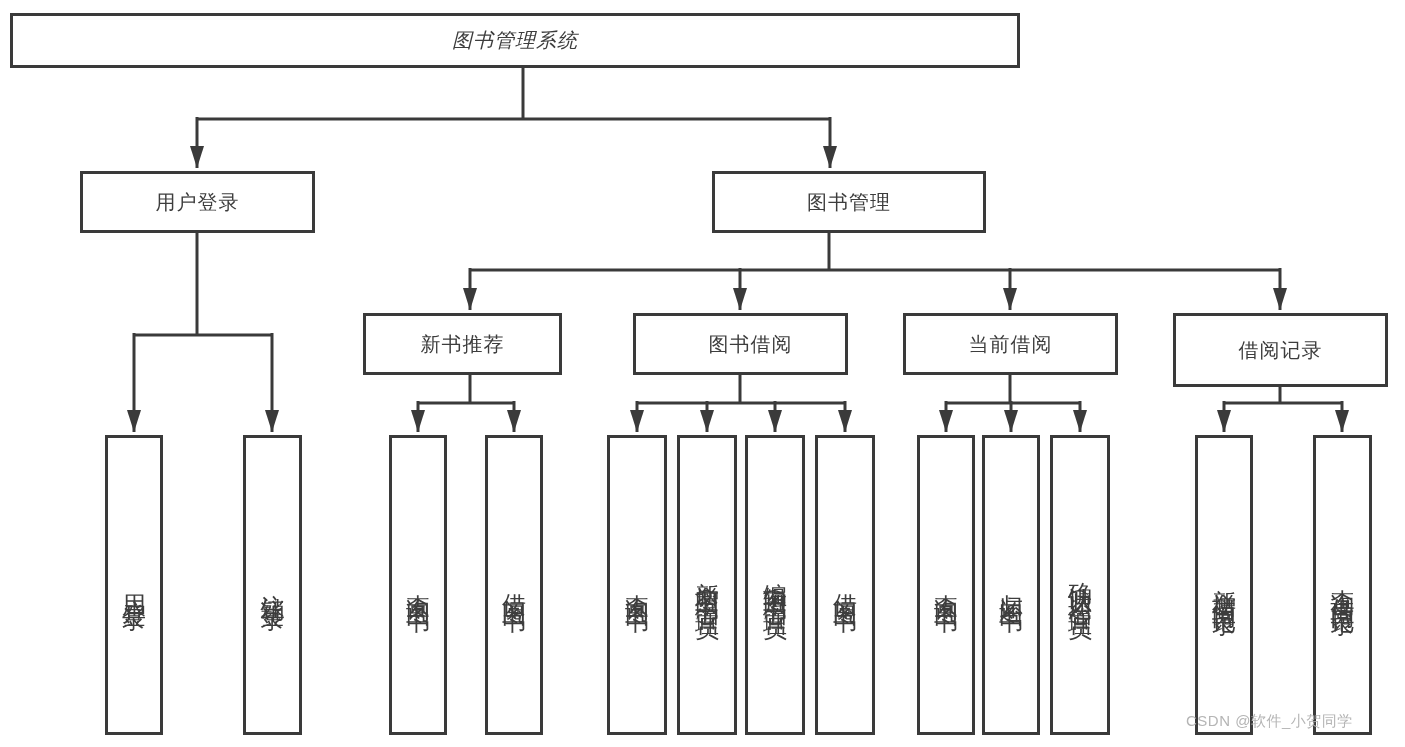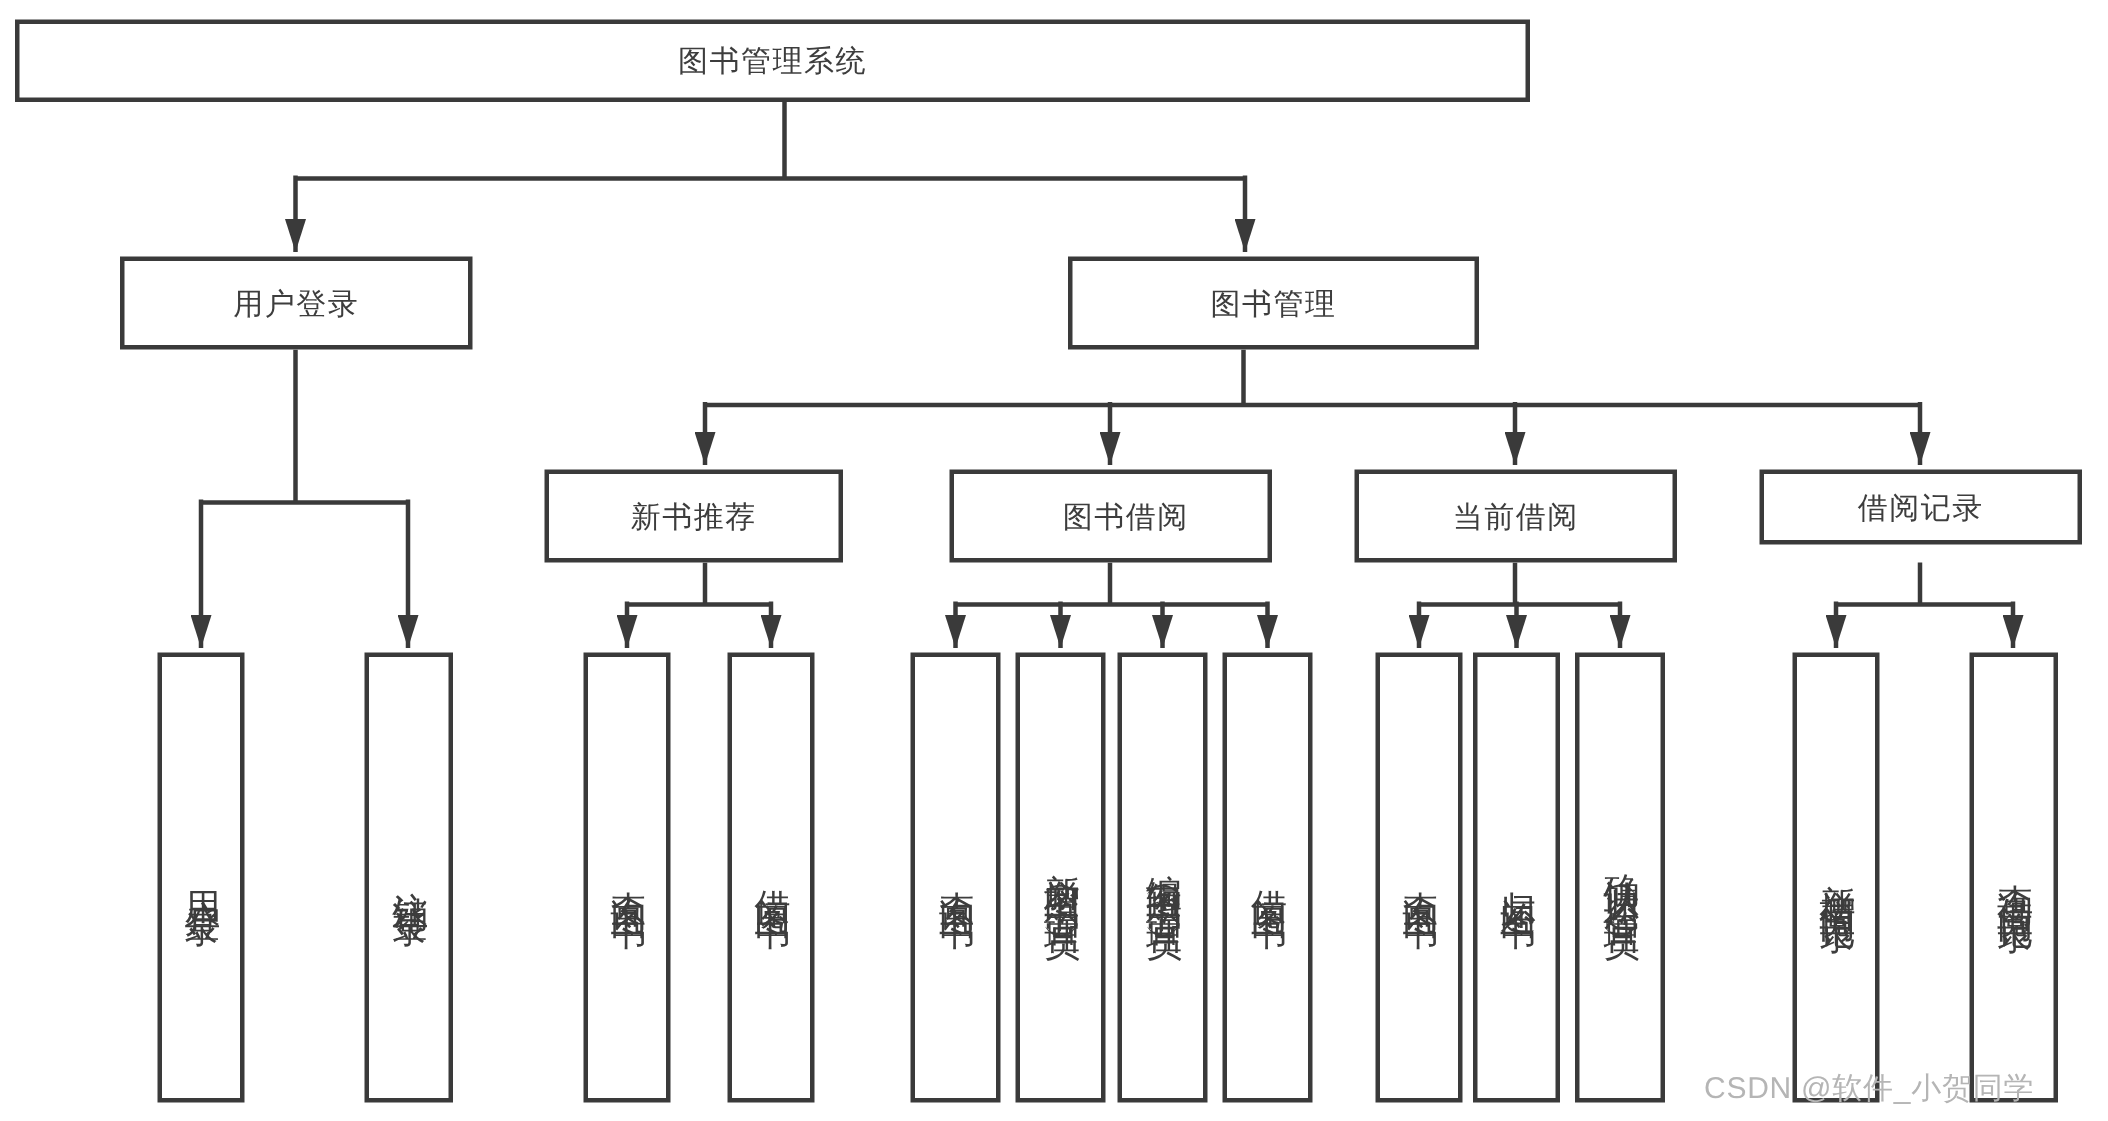--- a/index.html
+++ b/index.html
@@ -51,23 +51,23 @@
   }
   .vbox span {
     writing-mode: vertical-rl;
     text-orientation: mixed;
     font-size: 24px;
     line-height: 1;
     letter-spacing: 5px;
   }
   .watermark {
     position: absolute;
-    left: 1136px;
+    left: 1186px;
     top: 712px;
-    font-size: 20px;
+    font-size: 15px;
     color: var(--watermark);
     white-space: nowrap;
     letter-spacing: 0.5px;
   }
 </style>
 </head>
 <body>
 
 <div class="stage">
 
@@ -126,41 +126,41 @@
     </g>
 
     <g>
       <line x1="1280" y1="375" x2="1280" y2="404"></line>
       <line x1="1224" y1="403" x2="1342" y2="403"></line>
       <line x1="1224" y1="401" x2="1224" y2="432" marker-end="url(#arrow)"></line>
       <line x1="1342" y1="401" x2="1342" y2="432" marker-end="url(#arrow)"></line>
     </g>
   </svg>
 
-  <div class="box hbox" style="left:10px; top:13px; width:1010px; height:55px;">
+  <div class="box hbox" style="left:10px; top:13px; width:1010px; height:55px;font-style:italic;">
     <span>图书管理系统</span>
   </div>
 
   <div class="box hbox" style="left:80px; top:171px; width:235px; height:62px;">
     <span>用户登录</span>
   </div>
   <div class="box hbox" style="left:712px; top:171px; width:274px; height:62px;">
     <span>图书管理</span>
   </div>
 
   <div class="box hbox" style="left:363px; top:313px; width:199px; height:62px;">
     <span>新书推荐</span>
   </div>
   <div class="box hbox" style="left:633px; top:313px; width:215px; height:62px;padding-left:20px;">
     <span>图书借阅</span>
   </div>
   <div class="box hbox" style="left:903px; top:313px; width:215px; height:62px;text-align:center;">
     <span>当前借阅</span>
   </div>
-  <div class="box hbox" style="left:1173px; top:313px; width:215px; height:50px;">
+  <div class="box hbox" style="left:1173px; top:313px; width:215px; height:74px;">
     <span>借阅记录</span>
   </div>
 
   <div class="box vbox" style="left:105px; top:435px; width:58px; height:300px;">
     <span>用户登录</span>
   </div>
   <div class="box vbox" style="left:243px; top:435px; width:59px; height:300px;">
     <span>注销登录</span>
   </div>
 

